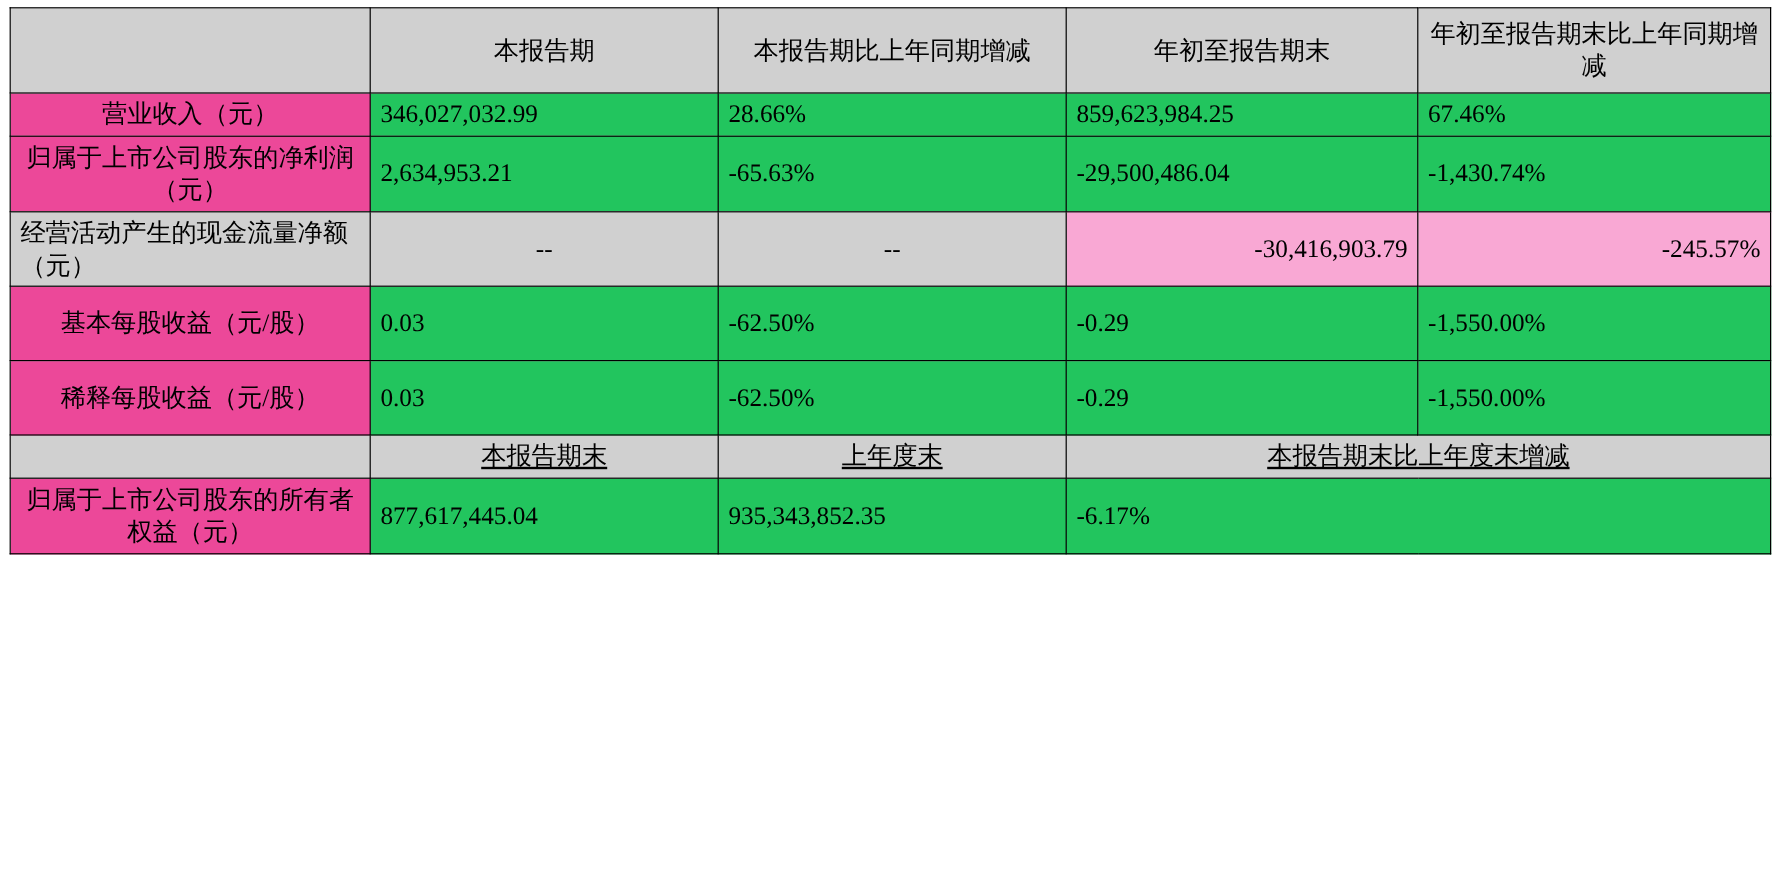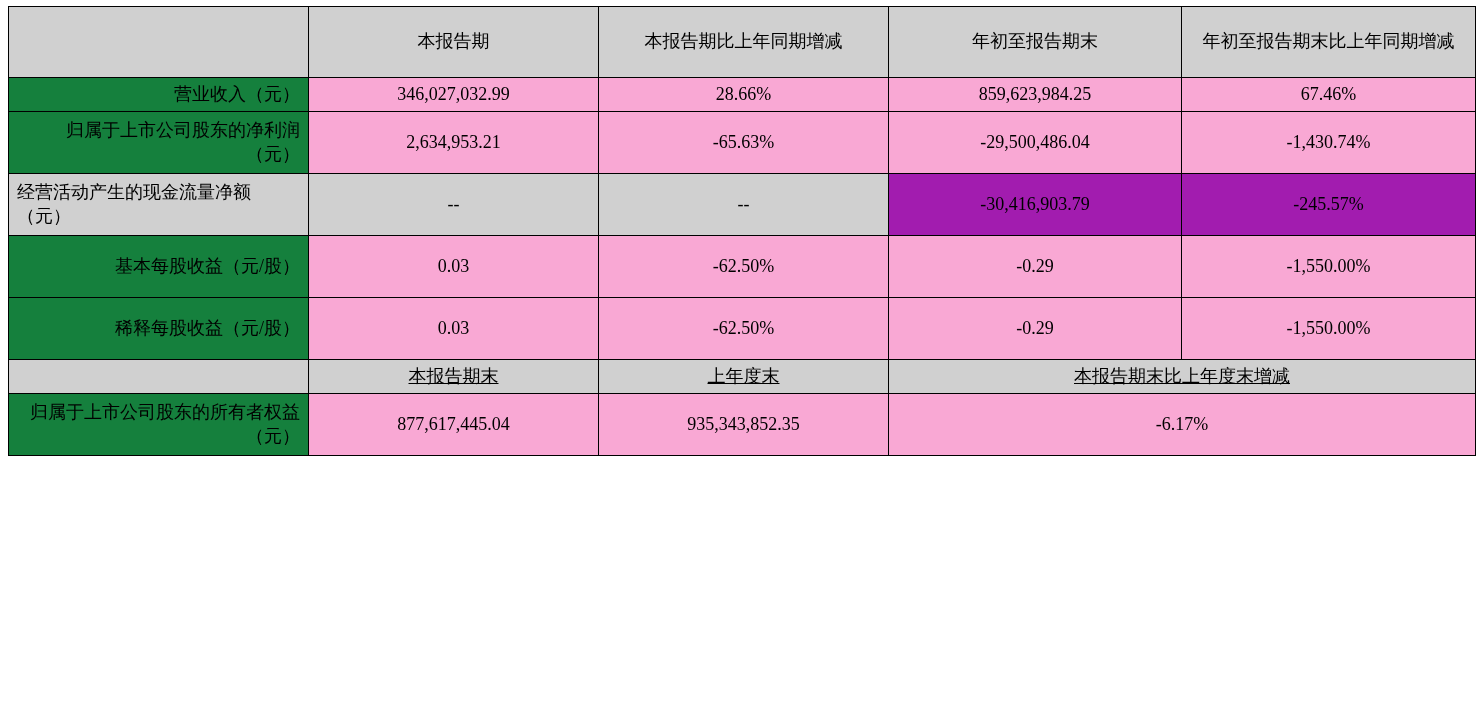--- a/index.html
+++ b/index.html
@@ -11,21 +11,21 @@
     font-family: "Liberation Serif", "DejaVu Serif", serif;
     width: 1479px;
     height: 725px;
     overflow: hidden;
   }
   table.fin {
     border-collapse: collapse;
     table-layout: fixed;
     width: 1467px;
     margin: 6px 0 0 8px;
-    font-size: 18px;
+    font-size: 21px;
     color: #000;
   }
   table.fin td, table.fin th {
     border: 1px solid #000;
     padding: 4px 8px;
     vertical-align: middle;
     line-height: 1.28;
     font-weight: normal;
   }
   
@@ -33,34 +33,34 @@
   col.c1 { width: 290px; }
   col.c2 { width: 290px; }
   col.c3 { width: 293px; }
   col.c4 { width: 294px; }
 
   .hdr {
     background: #d0d0d0;
     text-align: center;
   }
   .lbl {
-    text-align: right;
-    background: #15803d;
+    text-align: center;
+    background: #ec4899;
   }
   .lbl-shaded {
     text-align: left;
     background: #d0d0d0;
   }
   .num {
-    text-align: center;
-    background: #f9a8d4;
+    text-align: left;
+    background: #22c55e;
   }
   .num-shaded {
-    text-align: center;
-    background: #a21caf;
+    text-align: right;
+    background: #f9a8d4;
   }
   .ctr-shaded {
     text-align: center;
     background: #d0d0d0;
   }
   .empty-shaded {
     background: #d0d0d0;
   }
   .h-tall { height: 62px; }
   .r1 { height: 34px; }

